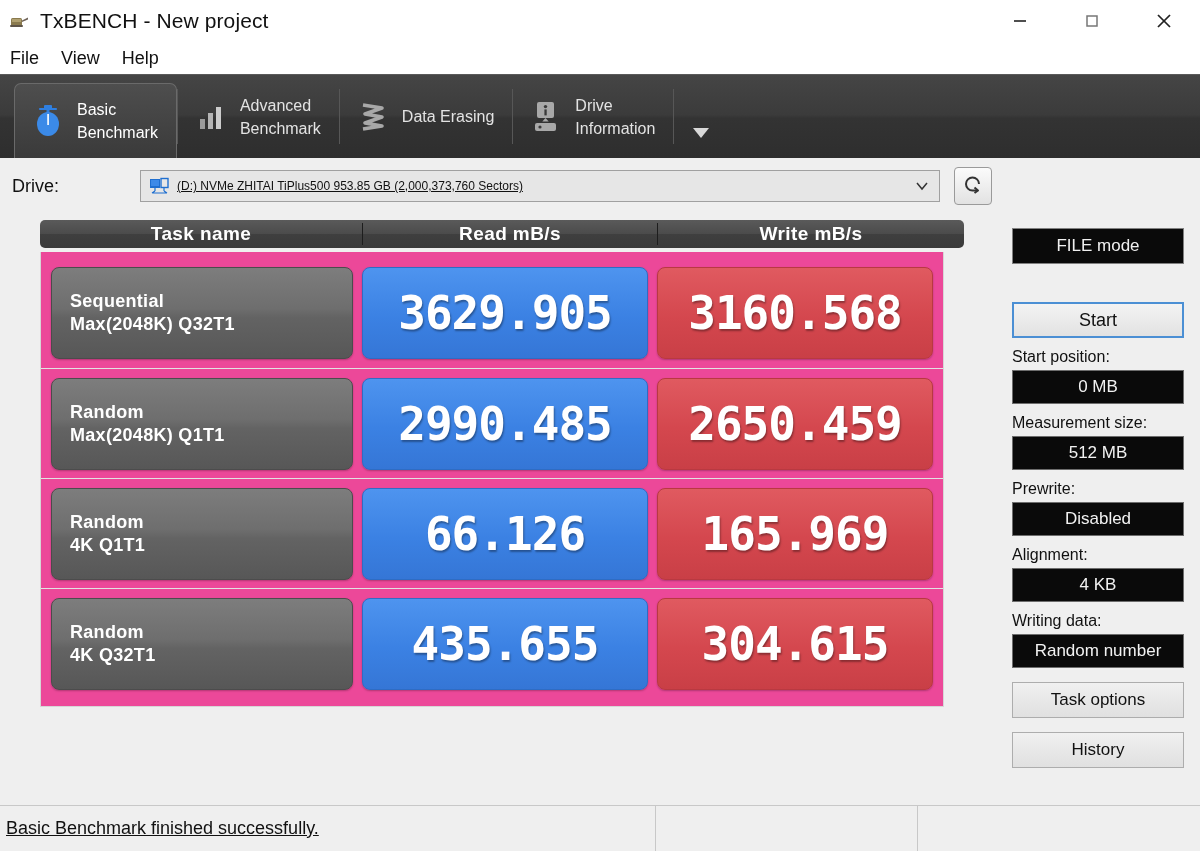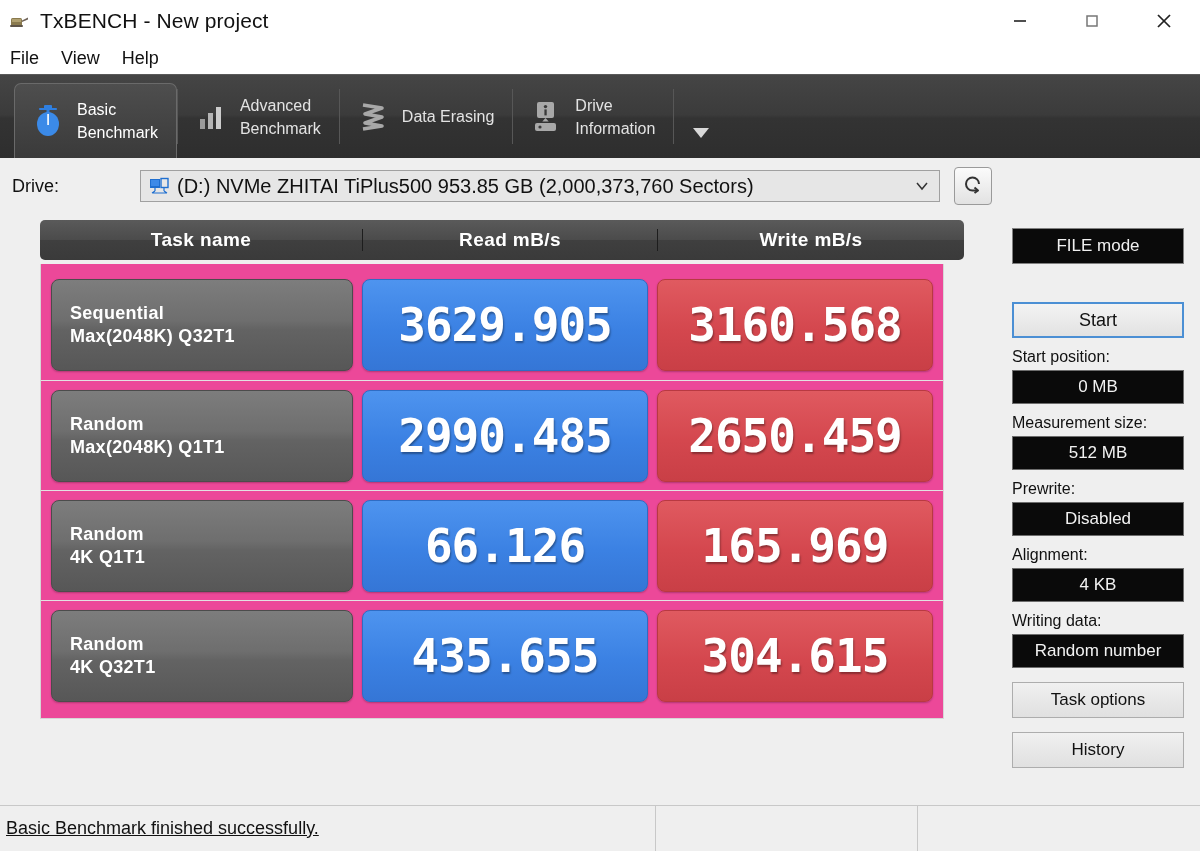--- a/index.html
+++ b/index.html
@@ -43,37 +43,37 @@
   .tab-more { display: flex; align-items: flex-end; justify-content: center; padding: 0 16px 14px 16px; }
 
   
   .driverow { height: 56px; flex: 0 0 56px; display: flex; align-items: center; padding-left: 12px; }
   .drive-label { font-size: 18px; color: #111; width: 128px; }
   .combobox {
     flex: 0 0 800px; height: 32px; background: #e6e6e6;
     border: 1px solid #a0a0a0; display: flex; align-items: center; padding: 0 4px 0 8px;
   }
   .combo-ico { width: 22px; height: 18px; flex: 0 0 22px; position: relative; margin-right: 6px; }
-  .combo-text { font-size: 20px; color: #111; white-space: nowrap; flex: 1; }
+  .combo-text { font-size: 12px; color: #111; white-space: nowrap; flex: 1; text-decoration: underline; }
   .combo-arrow { width: 26px; display:flex; align-items:center; justify-content:center; }
   .refresh-btn {
     width: 38px; height: 38px; margin-left: 14px;
     background: linear-gradient(180deg,#fbfbfb,#e2e2e2);
     border: 1px solid #9a9a9a; border-radius: 4px;
     display: flex; align-items: center; justify-content: center;
   }
 
   
   .body { flex: 1 1 auto; display: flex; padding: 0 0 0 0; min-height: 0; }
   .left { flex: 1 1 auto; padding: 6px 0 0 40px; min-width: 0; }
   .right { flex: 0 0 204px; padding: 4px 0 0 16px; }
 
   
   .thead {
-    height: 40px; width: 924px;
+    height: 28px; width: 924px;
     background: linear-gradient(180deg,#5a5a5a 0%, #4b4b4b 50%, #3f3f3f 51%, #3a3a3a 100%);
     border-radius: 5px; display: flex; align-items: center; color: #fff;
   }
   .th { font-size: 19px; font-weight: bold; text-align: center; letter-spacing: .4px; position: relative; }
   .th.c1 { flex: 0 0 322px; }
   .th.c2 { flex: 0 0 295px; border-left: 1px solid #1d1d1d; }
   .th.c3 { flex: 1 1 auto; border-left: 1px solid #1d1d1d; }
 
   .tbody { width: 904px; background: #ec4899; border: 1px solid #d6d6d6; border-top: none; margin-top: 4px; padding: 6px 0 8px 0; }
   .row { display: flex; align-items: center; height: 110px; padding: 0 10px; gap: 9px; }

